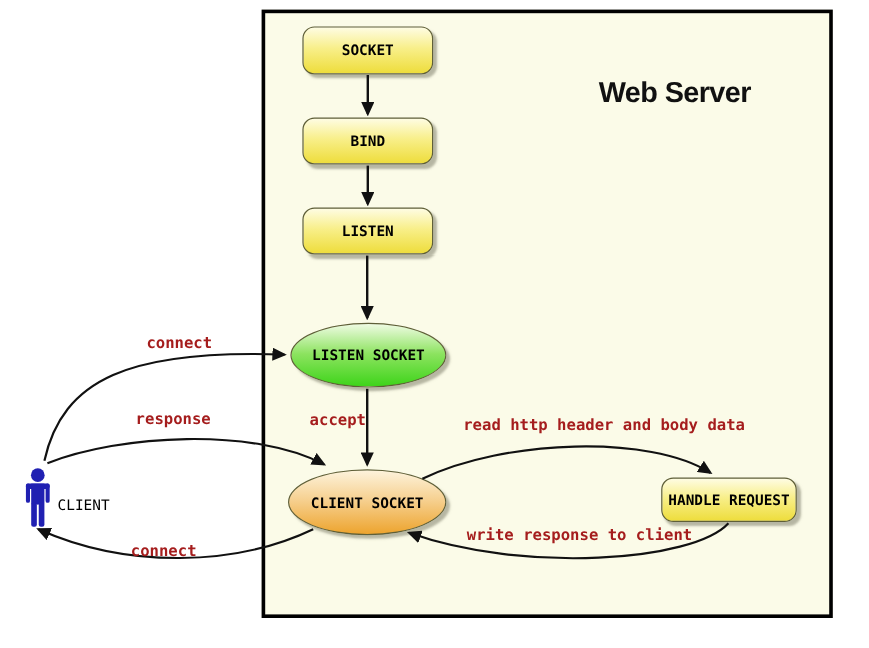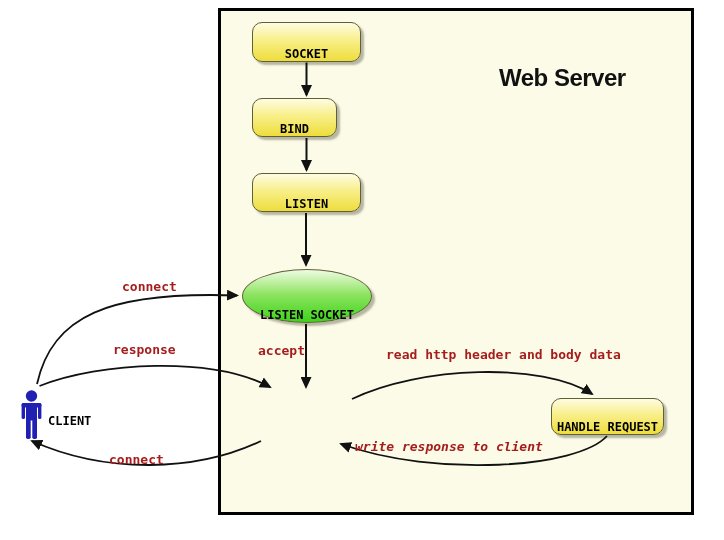--- a/index.html
+++ b/index.html
@@ -23,65 +23,65 @@
     position:absolute; left:218px; top:8px; width:476px; height:507px;
     background:var(--box-bg); border:3px solid var(--server-border);
   }
   .server-title{
     position:absolute; left:499px; top:64px;
     font-family:"Liberation Sans", sans-serif; font-weight:bold;
     font-size:24px; letter-spacing:-0.5px; color:#111;
     white-space:nowrap;
   }
   .node{
-    position:absolute; display:flex; align-items:flex-end; justify-content:center;
+    position:absolute; display:flex; align-items:center; justify-content:center;
     font-weight:bold; font-size:12px; color:#000; text-align:center;
     border:1.5px solid var(--node-border);
     box-shadow:3px 3px 2px rgba(125,125,105,.55);
     white-space:nowrap;
   }
   .rect{
     border-radius:10px;
     background:linear-gradient(180deg, var(--yellow-top) 0%, var(--yellow-mid) 45%, var(--yellow-bottom) 100%);
   }
   .ellipse{ border-radius:50%; }
   .ellipse.green{
     background:linear-gradient(180deg, var(--green-top) 0%, var(--green-mid) 48%, var(--green-bottom) 100%);
   }
   .ellipse.orange{
     background:linear-gradient(180deg, var(--orange-top) 0%, var(--orange-mid) 48%, var(--orange-bottom) 100%);
   }
   #node-socket        {left:252px; top:22px;  width:109px; height:40px;}
-  #node-bind          {left:252px; top:98px;  width:85px; height:39px;}
+  #node-bind          {left:252px; top:98px;  width:109px; height:39px;}
   #node-listen        {left:252px; top:173px; width:109px; height:39px;}
   #node-listen-socket {left:242px; top:269px; width:130px; height:54px;}
   #node-client-socket {left:240px; top:391px; width:132px; height:55px;}
   #node-handle-request{left:551px; top:398px; width:113px; height:37px;border-radius:10px;}
 
   .edges{ position:absolute; left:0; top:0; width:724px; height:540px; pointer-events:none; }
   .edges path{ fill:none; stroke:var(--arrow); stroke-width:1.8px; }
   .edges path.thick{ stroke-width:2px; }
   .edges .head{ fill:var(--arrow); stroke:none; }
 
   .edge-label{
     position:absolute; font-weight:bold; font-size:13px;
     color:var(--edge-label); white-space:nowrap;
   }
   #lbl-connect  {left:122px; top:279px;}
   #lbl-request  {left:113px; top:342px;}
   #lbl-response {left:109px; top:452px;}
   #lbl-accept   {left:258px; top:343px;}
   #lbl-read     {left:346px; top:347px;margin-left:40px;}
-  #lbl-write    {left:355px; top:439px;font-style:italic;}
+  #lbl-write    {left:389px; top:439px;}
 
   .client-figure{ position:absolute; left:20px; top:390px; width:23px; height:51px; }
   .client-figure *{ fill:var(--client-blue); }
   .client-label{
     position:absolute; left:48px; top:414px;
-    font-weight:bold; font-size:12px; color:#000; white-space:nowrap;
+    font-weight:normal; font-size:12px; color:#000; white-space:nowrap;
   }
 </style>
 </head>
 <body>
 
 <div class="stage">
 
   <div class="server-box"></div>
   <div class="server-title">Web Server</div>
 
@@ -89,20 +89,23 @@
     <span>SOCKET</span>
   </div>
   <div class="node rect" id="node-bind">
     <span>BIND</span>
   </div>
   <div class="node rect" id="node-listen">
     <span>LISTEN</span>
   </div>
   <div class="node ellipse green" id="node-listen-socket">
     <span>LISTEN SOCKET</span>
+  </div>
+  <div class="node ellipse orange" id="node-client-socket">
+    <span>CLIENT SOCKET</span>
   </div>
   <div class="node rect" id="node-handle-request">
     <span>HANDLE REQUEST</span>
   </div>
 
   <svg class="edges" viewBox="0 0 724 540">
     <defs>
       <marker id="ah" markerUnits="userSpaceOnUse" markerWidth="12" markerHeight="11" viewBox="0 0 12 11" refX="10" refY="5.5" orient="auto">
         <path class="head" d="M0,0 L12,5.5 L0,11 Z"></path>
       </marker>

